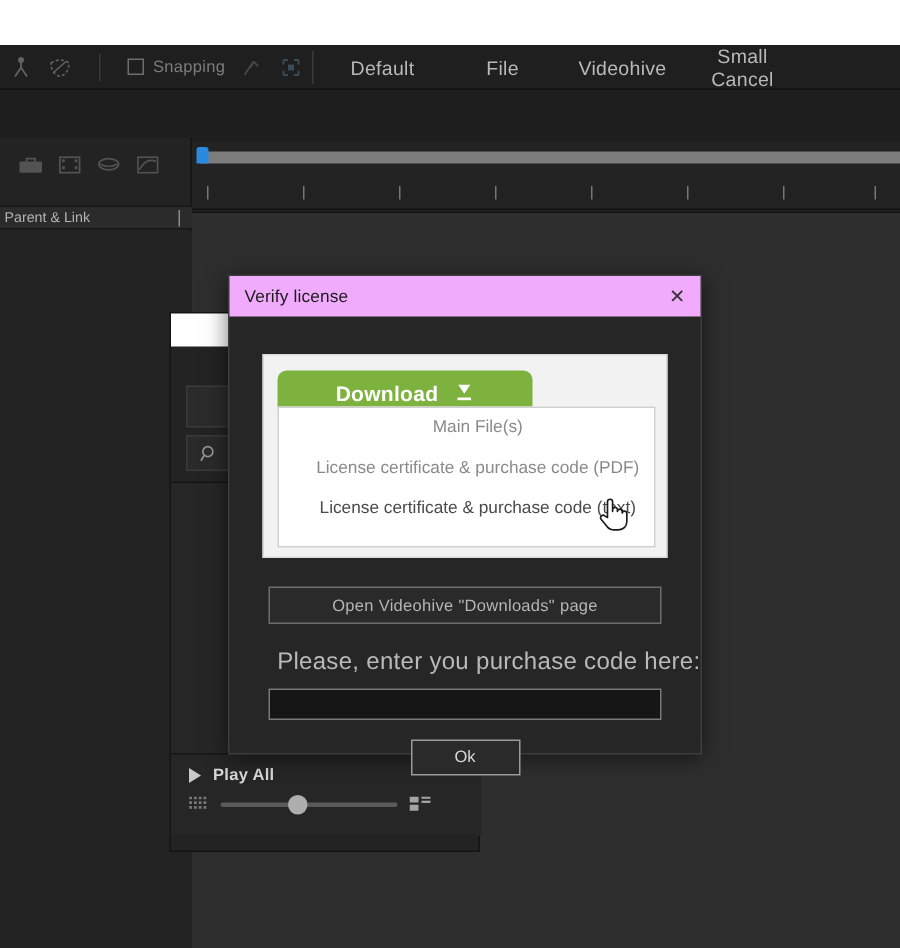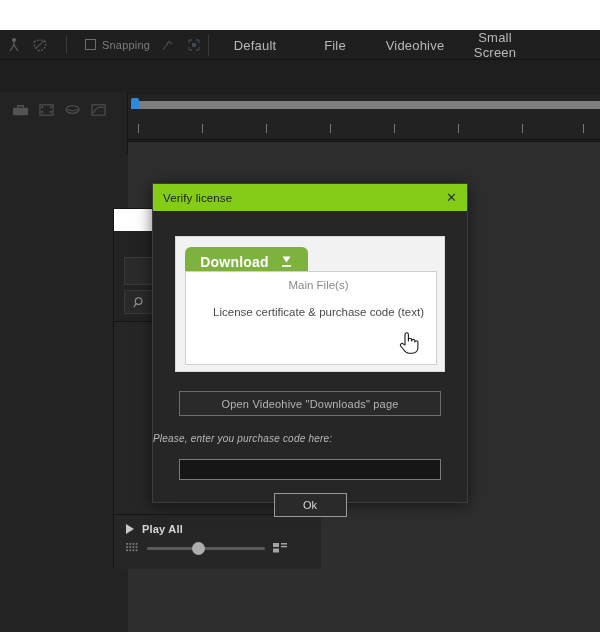--- a/index.html
+++ b/index.html
@@ -101,21 +101,21 @@
   }
   .bgpanel-search {
     position:absolute; left:10px; top:81px; width:190px; height:24px;
     background:#2a2a2a; border:1px solid #3a3a3a; display:flex; align-items:center;
     padding-left:8px;
   }
   .srch-glyph { width:13px; height:13px; opacity:.65; }
   .bgpanel-divider { position:absolute; left:0; top:112px; width:207px; height:1px; background:#151515; }
   .bgpanel-list { position:absolute; left:0; top:113px; width:207px; height:192px; background:#262626; }
   .bgpanel-footer {
-    position:absolute; left:0; top:305px; width:207px; height:55px;
+    position:absolute; left:0; top:293px; width:207px; height:55px;
     background:#262626; border-top:1px solid #151515;text-align:right;
   }
   .playall-row { display:flex; align-items:center; gap:8px; padding:8px 0 0 12px; }
   .play-tri {
     width:0;height:0;border-left:8px solid #c9c9c9;
     border-top:5px solid transparent;border-bottom:5px solid transparent;
   }
   .playall-label { color:#d8d8d8; font-size:11px; font-weight:bold; letter-spacing:.2px; }
   .slider-row { display:flex; align-items:center; gap:8px; padding:8px 0 0 12px; }
   .grid-ico { width:13px; height:10px; opacity:.6; }
@@ -126,36 +126,36 @@
   }
   .view-ico { width:15px; height:10px; opacity:.75; }
 
   
   .dialog {
     position:absolute; left:152px; top:183px; width:316px; height:320px;
     background:#262626; border:1px solid #3d3d3d; z-index:40;
     box-shadow: 0 2px 14px rgba(0,0,0,.55);
   }
   .dlg-title {
-    position:relative; width:100%; height:27px; background:#84cc16;
+    position:relative; width:100%; height:27px; background:#f0abfc;
     display:flex; align-items:center;
   }
   .dlg-title-text { color:#1b1b1b; font-size:11.5px; padding-left:10px; letter-spacing:.1px; }
   .dlg-close {
     position:absolute; right:9px; top:7px; width:13px; height:13px;
     color:#333; font-size:13px; line-height:13px; text-align:center;
   }
   .dlg-body { position:relative; width:100%; height:293px; padding:10px; }
 
   .white-card {
     position:relative; width:270px; height:136px; margin:15px auto 0 auto;
     background:#f2f2f2; border:1px solid #d9d9d9;
   }
   .dl-btn {
-    position:absolute; left:9px; top:10px; width:123px; height:30px;
+    position:absolute; left:9px; top:10px; width:170px; height:30px;
     background:#7eb23f; border-radius:6px;
     display:flex; align-items:center; justify-content:center; gap:11px;
   }
   .dl-btn-label { color:#ffffff; font-size:14px; font-weight:bold; letter-spacing:.2px; }
   .dl-arrow { width:13px; height:14px; }
   .dd-menu {
     position:absolute; left:9px; top:34px; width:252px; height:94px;
     background:#ffffff; border:1px solid #cfcfcf;
   }
   .dd-item {
@@ -164,22 +164,22 @@
   }
   .dd-item.hovered { color:#4a4a4a; }
 
   .open-vh-btn {
     position:absolute; left:26px; top:180px; width:262px; height:25px;
     background:#2a2a2a; border:1px solid #6d6d6d;
     color:#b5b5b5; font-size:11px;
     display:flex; align-items:center; justify-content:center; letter-spacing:.2px;
   }
   .enter-code-label {
-    position:absolute; left:0; top:222px; width:100%; text-align:left;
-    color:#b9b9b9; font-size:10px; letter-spacing:.2px;font-style:italic;
+    position:absolute; left:0; top:222px; width:100%; text-align:right;
+    color:#b9b9b9; font-size:16px; letter-spacing:.2px;
   }
   .code-input {
     position:absolute; left:26px; top:248px; width:262px; height:21px;
     background:#161616; border:1px solid #7a7a7a;
   }
   .dlg-buttons { position:absolute; left:0; top:282px; width:100%; display:flex; justify-content:center; gap:14px; }
   .dlg-btn {
     width:73px; height:24px; background:#2a2a2a; border:1px solid #9a9a9a;
     color:#d8d8d8; font-size:11px; display:flex; align-items:center; justify-content:center;
   }
@@ -216,21 +216,21 @@
       <svg class="tico" viewBox="0 0 16 16">
         <path d="M3 3 h3 M10 3 h3 M3 13 h3 M10 13 h3 M3 3 v3 M3 10 v3 M13 3 v3 M13 10 v3" stroke="#4c6f8a" stroke-width="1.3" fill="none"></path>
         <rect x="6" y="6" width="4" height="4" fill="#4c6f8a"></rect>
       </svg>
     </div>
     <div class="tb-left-sep"></div>
     <div class="ws-tabs">
       <div class="ws-tab">Default</div>
       <div class="ws-tab">File</div>
       <div class="ws-tab">Videohive</div>
-      <div class="ws-tab">Small Screen</div>
+      <div class="ws-tab">Small Cancel</div>
     </div>
   </div>
 
   <div class="ae-body">
     <div class="ae-dark-upper"></div>
 
     <div class="tl-region">
       <div class="tl-strip-top"></div>
       <div class="tl-bar"></div>
       <div class="tl-playhead"></div>
@@ -261,20 +261,24 @@
           <rect x="12.5" y="9.5" width="2" height="2" fill="#8e8e8e"></rect>
         </svg>
         <svg class="lpico" viewBox="0 0 18 16">
           <ellipse cx="9" cy="8" rx="7" ry="4" fill="none" stroke="#8e8e8e" stroke-width="1.2"></ellipse>
           <path d="M3 8 q6 3 12 0" stroke="#8e8e8e" stroke-width="1" fill="none"></path>
         </svg>
         <svg class="lpico" viewBox="0 0 18 16">
           <rect x="2" y="3" width="14" height="11" fill="none" stroke="#8e8e8e" stroke-width="1.1"></rect>
           <path d="M3 12 Q8 3 15 6" stroke="#8e8e8e" stroke-width="1.1" fill="none"></path>
         </svg>
+      </div>
+      <div class="parent-link">
+        <span>Parent &amp; Link</span>
+        <span class="pl-caret"></span>
       </div>
       <div class="ae-leftcol-rest"></div>
     </div>
   </div>
 
   <div class="bgpanel">
     <div class="bgpanel-titlebar"></div>
     <div class="bgpanel-brand">AFVi</div>
     <div class="bgpanel-gobtn">Go</div>
     <div class="bgpanel-search">
@@ -332,20 +336,21 @@
       <div class="white-card">
         <div class="dl-btn">
           <span class="dl-btn-label">Download</span>
           <svg class="dl-arrow" viewBox="0 0 13 14">
             <path d="M2.5 1.5 h8 l-4 6 z" fill="#ffffff"></path>
             <rect x="2" y="10" width="9" height="1.8" fill="#ffffff"></rect>
           </svg>
         </div>
         <div class="dd-menu">
           <div class="dd-item">Main File(s)</div>
+          <div class="dd-item">License certificate &amp; purchase code (PDF)</div>
           <div class="dd-item hovered">License certificate &amp; purchase code (text)</div>
         </div>
       </div>
 
       <div class="open-vh-btn">Open Videohive "Downloads" page</div>
 
       <div class="enter-code-label">Please, enter you purchase code here:</div>
 
       <div class="code-input"></div>
 

